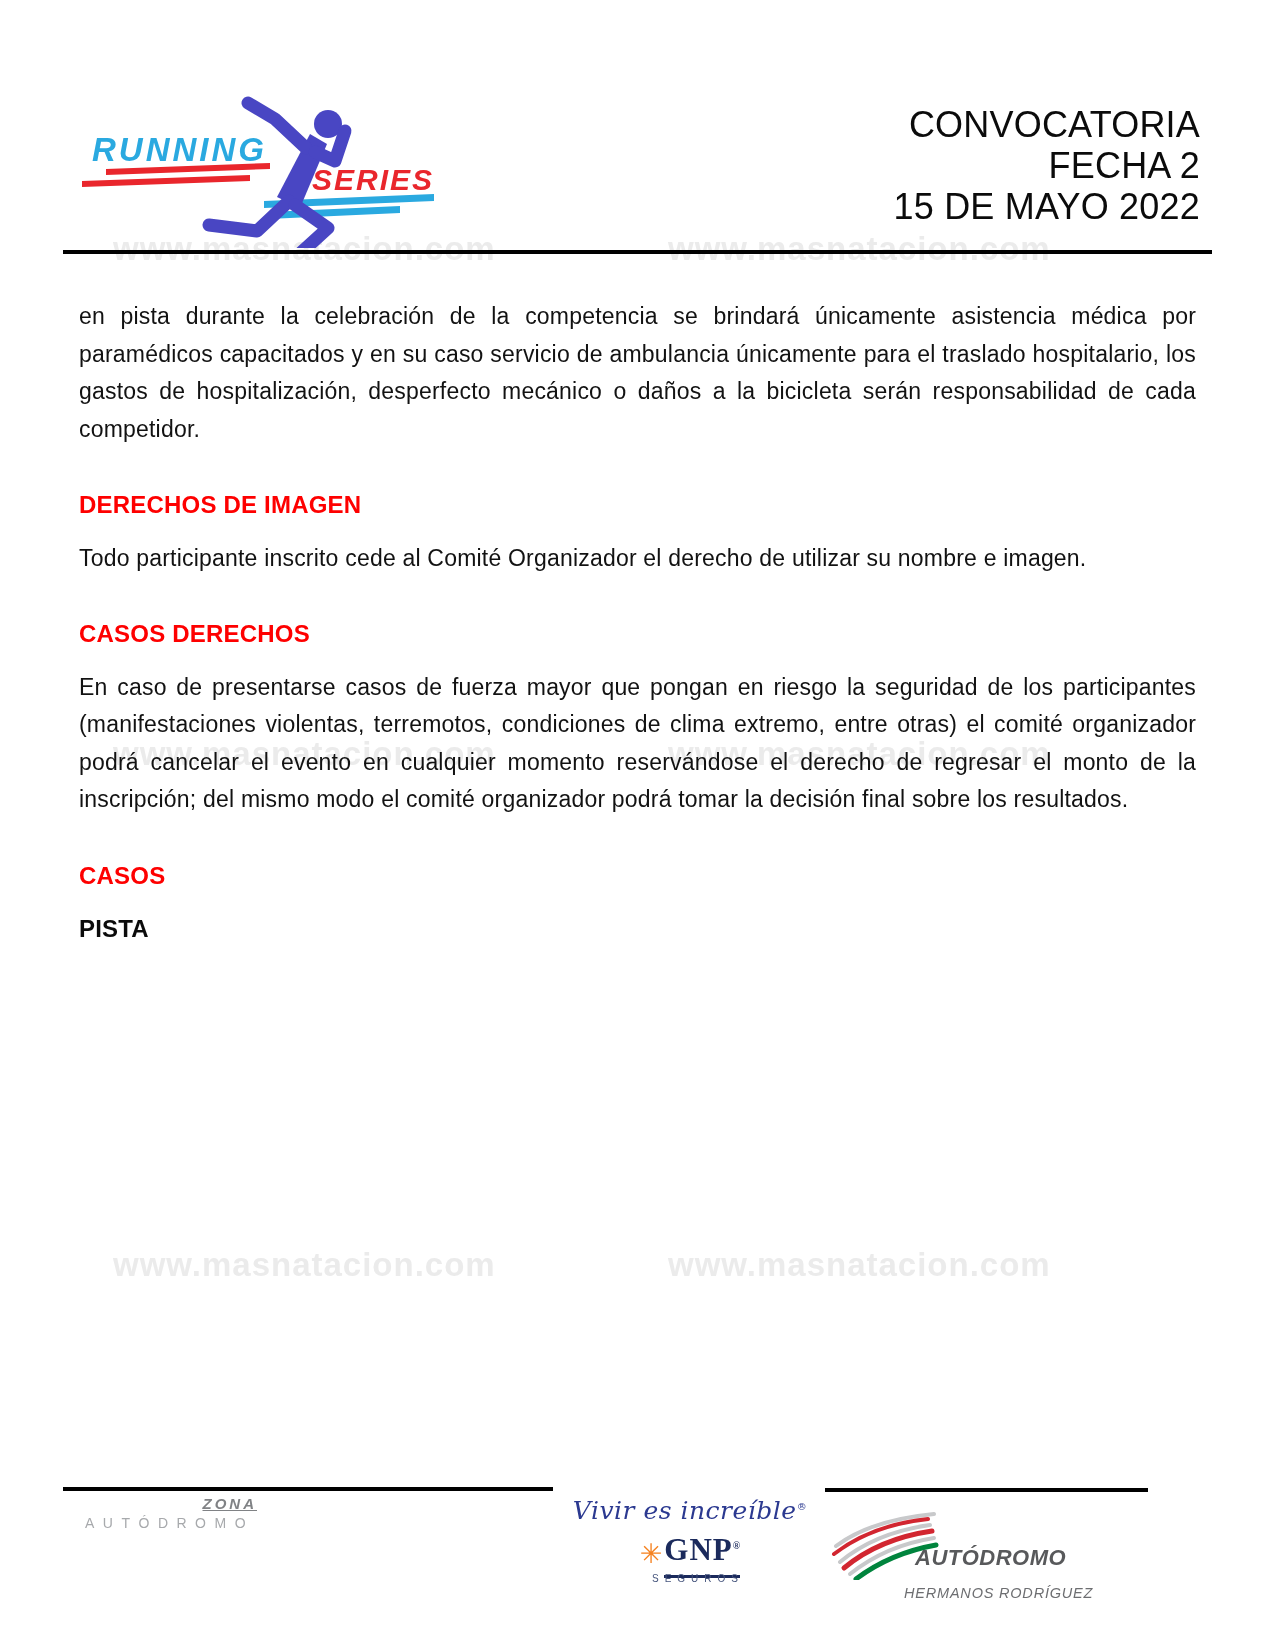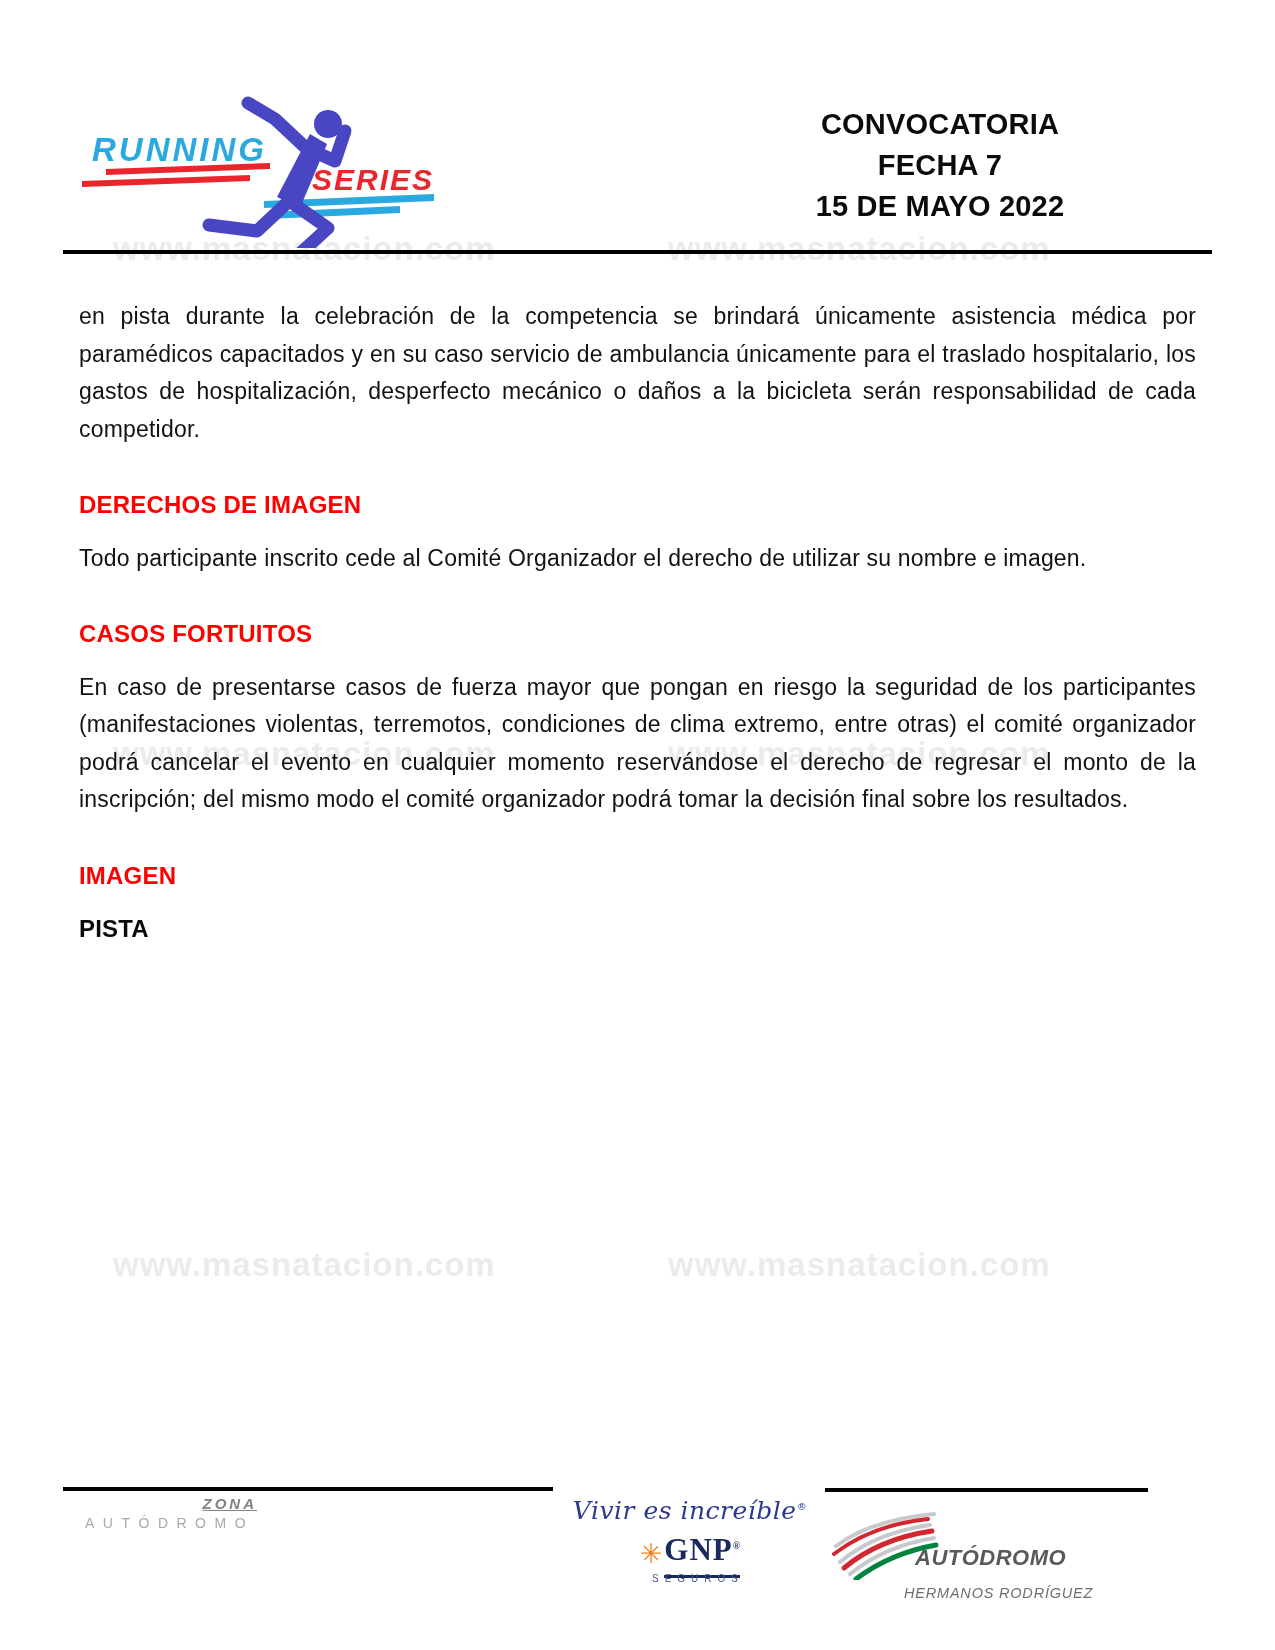--- a/index.html
+++ b/index.html
@@ -24,21 +24,21 @@
   .wm.w1{left:113px;top:230px;}
   .wm.w2{left:668px;top:230px;}
   .wm.w3{left:113px;top:735px;}
   .wm.w4{left:668px;top:735px;}
   .wm.w5{left:113px;top:1246px;}
   .wm.w6{left:668px;top:1246px;}
   
   .logo-box{position:absolute;left:78px;top:68px;width:370px;height:180px;z-index:2;}
   .header-title{
     position:absolute;right:75px;top:104px;width:520px;
-    text-align:center;font-weight:bold;font-size:29px;line-height:41px;
+    text-align:right;font-weight:normal;font-size:36px;line-height:41px;
     color:#0b0b0b;z-index:2;letter-spacing:0.2px;
   }
   .top-rule{
     position:absolute;left:63px;top:250px;width:1149px;height:4px;
     background:#000000;z-index:3;
   }
   
   .content{
     position:absolute;left:63px;top:282px;width:1149px;z-index:2;
     font-size:23px;line-height:37.5px;color:#121212;letter-spacing:0.2px;
@@ -141,41 +141,41 @@
         <polyline points="217,137 250,160 216,191"></polyline>
       </g>
 
       <text x="14" y="93" font-family="Liberation Sans, sans-serif" font-size="33" font-weight="bold" font-style="italic" letter-spacing="3" fill="#2aa9e0">RUNNING</text>
       <text x="234" y="122" font-family="Liberation Sans, sans-serif" font-size="30" font-weight="bold" font-style="italic" letter-spacing="2" fill="#e9262c">SERIES</text>
     </svg>
   </div>
 
   <div class="header-title">
     <div>CONVOCATORIA</div>
-    <div>FECHA 7</div>
+    <div>FECHA 2</div>
     <div>15 DE MAYO 2022</div>
   </div>
 
   <div class="top-rule"></div>
 
   <div class="content">
     <p>en pista durante la celebración de la competencia se brindará únicamente asistencia médica por paramédicos capacitados y en su caso servicio de ambulancia únicamente para el traslado hospitalario, los gastos de hospitalización, desperfecto mecánico o daños a la bicicleta serán responsabilidad de cada competidor.</p>
 
     <div class="sec">
       <p class="sec-heading">DERECHOS DE IMAGEN</p>
       <p>Todo participante inscrito cede al Comité Organizador el derecho de utilizar su nombre e imagen.</p>
     </div>
 
     <div class="sec">
-      <p class="sec-heading">CASOS FORTUITOS</p>
+      <p class="sec-heading">CASOS DERECHOS</p>
       <p>En caso de presentarse casos de fuerza mayor que pongan en riesgo la seguridad de los participantes (manifestaciones violentas, terremotos, condiciones de clima extremo, entre otras) el comité organizador podrá cancelar el evento en cualquier momento reservándose el derecho de regresar el monto de la inscripción; del mismo modo el comité organizador podrá tomar la decisión final sobre los resultados.</p>
     </div>
 
     <div class="sec">
-      <p class="sec-heading">IMAGEN</p>
+      <p class="sec-heading">CASOS</p>
       <p class="sub-heading">PISTA</p>
     </div>
   </div>
 
   <div class="foot-line-left"></div>
   <div class="foot-line-right"></div>
 
   <div class="dmx">
     <span class="zona">ZONA</span>
     <span class="auto">AUTÓDROMO</span>

